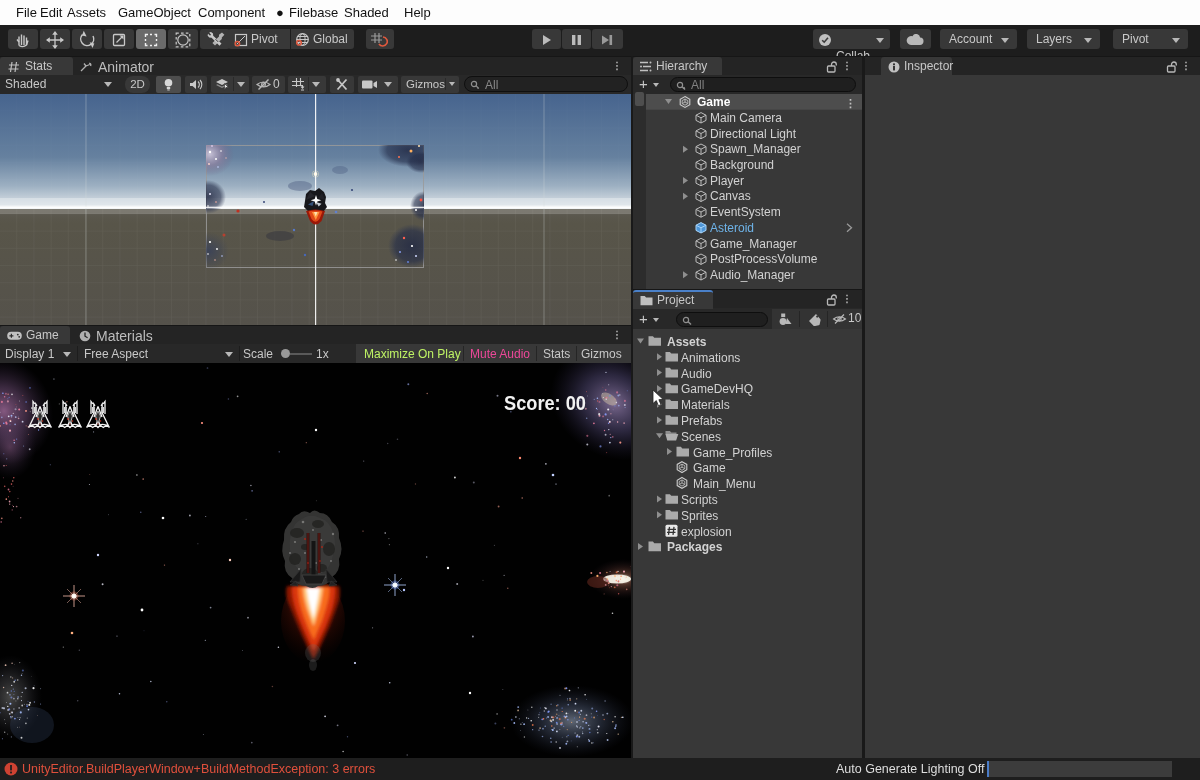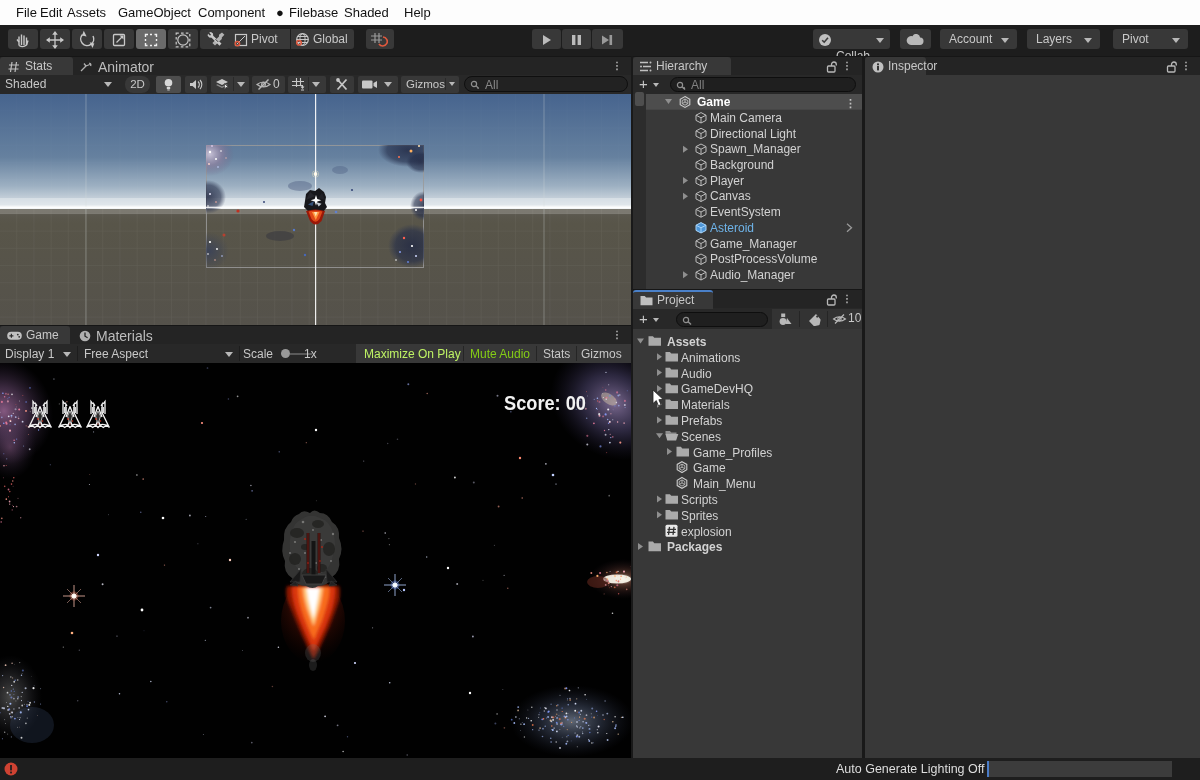--- a/index.html
+++ b/index.html
@@ -402,25 +402,25 @@
 <div class="abs ptoolbar" style="left:0; top:344px; width:632px;" id="gametoolbar">
   <span style="position:absolute;left:5px;top:3px;color:#c8c8c8;font-size:12px;">Display 1</span>
   <div class="ddarrow" style="left:63px; top:8px;"></div>
   <div style="position:absolute;left:77px;top:2px;width:1px;height:15px;background:#1d1d1d;"></div>
   <span style="position:absolute;left:84px;top:3px;color:#c8c8c8;font-size:12px;">Free Aspect</span>
   <div class="ddarrow" style="left:225px; top:8px;"></div>
   <div style="position:absolute;left:239px;top:2px;width:1px;height:15px;background:#1d1d1d;"></div>
   <span style="position:absolute;left:243px;top:3px;color:#c8c8c8;font-size:12px;">Scale</span>
   <span style="position:absolute;left:281px;top:5px;width:9px;height:9px;border-radius:50%;background:#999;display:block;"></span>
   <div style="position:absolute;left:290px;top:9px;width:22px;height:1.5px;background:#5a5a5a;"></div>
-  <span style="position:absolute;left:304px;top:3px;color:#c8c8c8;font-size:12px;">1x</span>
+  <span style="position:absolute;left:316px;top:3px;color:#c8c8c8;font-size:12px;">1x</span>
   <div style="position:absolute;left:356px;top:0;width:276px;height:19px;background:#383838;"></div>
   <span style="position:absolute;left:364px;top:3px;color:#bef264;font-size:12px;">Maximize On Play</span>
   <div style="position:absolute;left:463px;top:2px;width:1px;height:15px;background:#252525;"></div>
-  <span style="position:absolute;left:470px;top:3px;color:#84cc16;font-size:12px;">Mute Audio</span>
+  <span style="position:absolute;left:470px;top:3px;color:#ec4899;font-size:12px;">Mute Audio</span>
   <div style="position:absolute;left:536px;top:2px;width:1px;height:15px;background:#252525;"></div>
   <span style="position:absolute;left:543px;top:3px;color:#c8c8c8;font-size:12px;">Stats</span>
   <div style="position:absolute;left:576px;top:2px;width:1px;height:15px;background:#252525;"></div>
   <span style="position:absolute;left:581px;top:3px;color:#c8c8c8;font-size:12px;">Gizmos</span>
 </div>
 <div class="abs" style="left:0; top:363px; width:632px; height:395px; background:#000;" id="gamecontent">
 <svg width="632" height="395" viewBox="0 0 632 395">
   <defs>
     <radialGradient id="gal_tl" cx="0.5" cy="0.5" r="0.5">
       <stop offset="0" stop-color="#93628e" stop-opacity="0.9"></stop>
@@ -1102,21 +1102,21 @@
             <circle cx="322" cy="184" r="1" fill="#a02818"></circle>
     <circle cx="308" cy="200" r="0.9" fill="#901f12"></circle>
             <circle cx="320" cy="198" r="0.9" fill="#901f12"></circle>
   </g>
 </g>
 
 </svg>
 </div>
 
 <div class="abs tabstrip" style="left:633px; top:56px; width:229px;" id="hiertabs">
-  <div class="tab" style="left:0; width:98px;">
+  <div class="tab" style="left:0; width:89px;">
     <svg style="position:absolute;left:7px;top:4px;" width="12" height="11" viewBox="0 0 12 11">
       <g stroke="#c0c0c0" stroke-width="1.3">
             <path d="M0 1.5 h8 M3 5.5 h8 M0 9.5 h8"></path>
           </g>
       <circle cx="10.5" cy="1.5" r="1" fill="#c0c0c0"></circle>
           <circle cx="1" cy="5.5" r="1" fill="#c0c0c0"></circle>
           <circle cx="10.5" cy="9.5" r="1" fill="#c0c0c0"></circle>
     </svg>
     <span style="position:absolute;left:23px;top:2px;">Hierarchy</span>
   </div>
@@ -1292,21 +1292,21 @@
 <text x="48" y="190.7" font-size="12" fill="#d2d2d2" font-family="Liberation Sans, sans-serif">Sprites</text>
 <use href="#phash" x="32" y="195.3"></use>
 <text x="48" y="206.5" font-size="12" fill="#d2d2d2" font-family="Liberation Sans, sans-serif">explosion</text>
 <use href="#pfold_closed" x="5" y="213.9"></use>
 <use href="#pfolder" x="15" y="211.1"></use>
 <text x="34" y="222.3" font-size="12" fill="#d2d2d2" font-weight="bold" font-family="Liberation Sans, sans-serif">Packages</text>
 </svg>
 </div>
 
 <div class="abs tabstrip" style="left:865px; top:56px; width:335px;" id="insptabs">
-  <div class="tab" style="left:0; width:61px;">
+  <div class="tab" style="left:16px; width:71px;">
     <svg style="position:absolute;left:7px;top:3.5px;" width="12" height="12" viewBox="0 0 12 12">
       <circle cx="6" cy="6" r="5.5" fill="#c0c0c0"></circle>
       <rect x="5.1" y="4.8" width="1.8" height="4.6" fill="#242424"></rect>
       <rect x="5.1" y="2.4" width="1.8" height="1.7" fill="#242424"></rect>
     </svg>
     <span style="position:absolute;left:23px;top:2px;">Inspector</span>
   </div>
   <svg style="position:absolute;left:301px;top:4px;" width="12" height="12" viewBox="0 0 12 12">
     <rect x="1.5" y="5" width="7.5" height="6" rx="1" fill="none" stroke="#b8b8b8" stroke-width="1.3"></rect>
     <path d="M5.5 5 V3.4 a2.4 2.4 0 0 1 4.8 0 V4.6" fill="none" stroke="#b8b8b8" stroke-width="1.3"></path>
@@ -1320,20 +1320,21 @@
 
 <div class="abs" style="left:631px; top:56px; width:2px; height:702px; background:#191919;"></div>
 <div class="abs" style="left:862px; top:56px; width:3px; height:702px; background:#191919;"></div>
 
 <div class="abs" style="left:0; top:758px; width:1200px; height:22px; background:#1e1e1e;" id="statusbar">
   <svg style="position:absolute;left:4px;top:4px;" width="14" height="14" viewBox="0 0 14 14">
     <circle cx="7" cy="7" r="6.5" fill="#cf4232"></circle>
     <rect x="6.1" y="3" width="1.8" height="5.4" fill="#1e1e1e"></rect>
     <rect x="6.1" y="9.6" width="1.8" height="1.8" fill="#1e1e1e"></rect>
   </svg>
+  <span style="position:absolute;left:22px;top:4px;color:#e0503c;font-size:12.5px;">UnityEditor.BuildPlayerWindow+BuildMethodException: 3 errors</span>
   <span style="position:absolute;left:836px;top:4px;color:#dedede;font-size:12.5px;">Auto Generate Lighting Off</span>
   <div style="position:absolute;left:987px;top:3px;width:2px;height:16px;background:#4a7cc8;"></div>
   <div style="position:absolute;left:989px;top:3px;width:183px;height:16px;background:#3c3c3c;"></div>
 </div>
 
 <svg class="abs" style="left:652px; top:389px; z-index:50;" width="13" height="19" viewBox="0 0 13 19">
   <path d="M1 1 L1 14.5 L4.3 11.6 L6.4 16.8 L9 15.7 L6.9 10.7 L11 10.3 z" fill="#ffffff" stroke="#222222" stroke-width="0.8"></path>
 </svg>
 
 </div>

